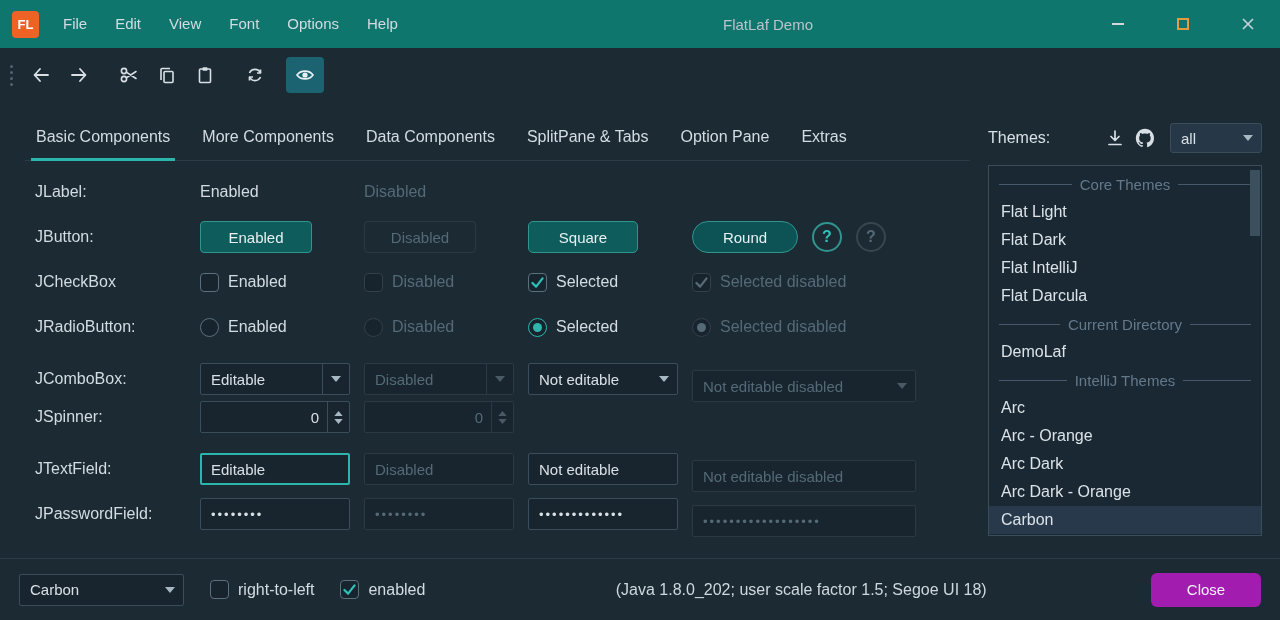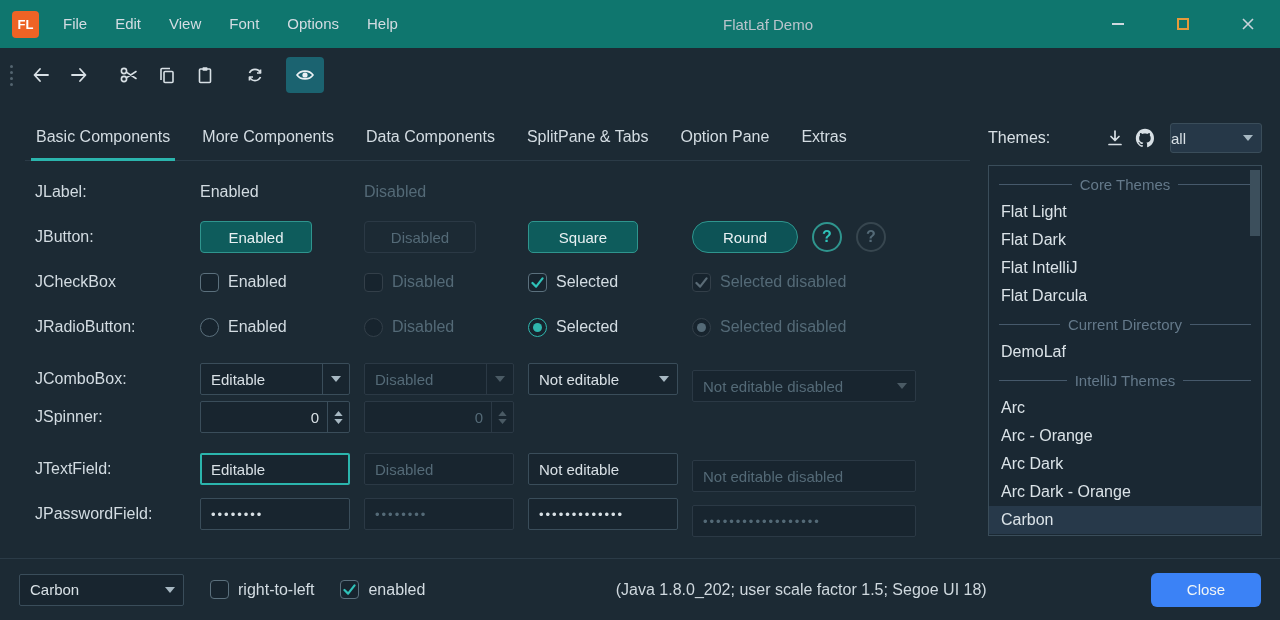--- a/index.html
+++ b/index.html
@@ -46,21 +46,21 @@
     bottom:-1px; height:3px; background:#2bb5ad; }
 
   
   .themes-head { position:absolute; top:121px; left:988px; width:274px; height:34px;
     display:flex; align-items:center; }
   .themes-label { font-size:16px; color:#d8e0e5; }
   .icon-btn { width:30px; height:30px; display:flex; align-items:center;
     justify-content:center; border-radius:4px; }
   .all-combo { width:92px; height:30px; margin-left:10px; background:#263848;
     border:1px solid #3a4d5a; border-radius:3px; display:flex; align-items:center; }
-  .all-combo .txt { flex:1; font-size:15px; }
+  .all-combo .txt { flex:1; padding-left:10px; font-size:15px; }
   .all-combo .arrow, .combo .arrow { width:26px; display:flex; justify-content:center; }
 
   .themes-list { position:absolute; top:165px; left:988px; width:274px; height:371px;
     border:1px solid #3a4d5a; background:#1a2833; padding-top:4px; overflow:hidden; }
   .theme-item { height:28px; line-height:28px; padding-left:12px; font-size:16px; color:#dbe3e8; }
   .theme-item.selected { background:#27394a; }
   .theme-header { height:28px; display:flex; align-items:center; gap:8px;
     color:#64798a; font-size:15px; padding:0 10px; }
   .theme-header .hline { flex:1; height:1px; background:#46596b; }
   .themes-scrollbar { position:absolute; top:167px; right:20px; width:10px; height:367px; }
@@ -120,21 +120,21 @@
   .spinner.disabled .arrows { border-color:#2b3945; }
 
   .dots { letter-spacing:2px; font-size:13px; }
 
   
   .bottombar { position:absolute; left:0; right:0; bottom:0; height:62px;
     border-top:1px solid #2b3b47; display:flex; align-items:center; padding:0 19px; }
   .bottombar .combo { margin-right:26px; }
   .bottombar .cb { margin-right:26px; font-size:16px; }
   .status { flex:1; text-align:center; font-size:16px; color:#cfd8de; }
-  .close-btn { width:110px; height:34px; background:#3b82f6; border-radius:6px;
+  .close-btn { width:110px; height:34px; background:#a21caf; border-radius:6px;
     color:#f0f5f7; font-size:15px; display:flex; align-items:center; justify-content:center; }
 </style>
 </head>
 <body>
 
 <header class="titlebar">
   <div class="logo">FL</div>
   <nav class="menubar">
     <span class="menu-item">File</span>
     <span class="menu-item">Edit</span>

